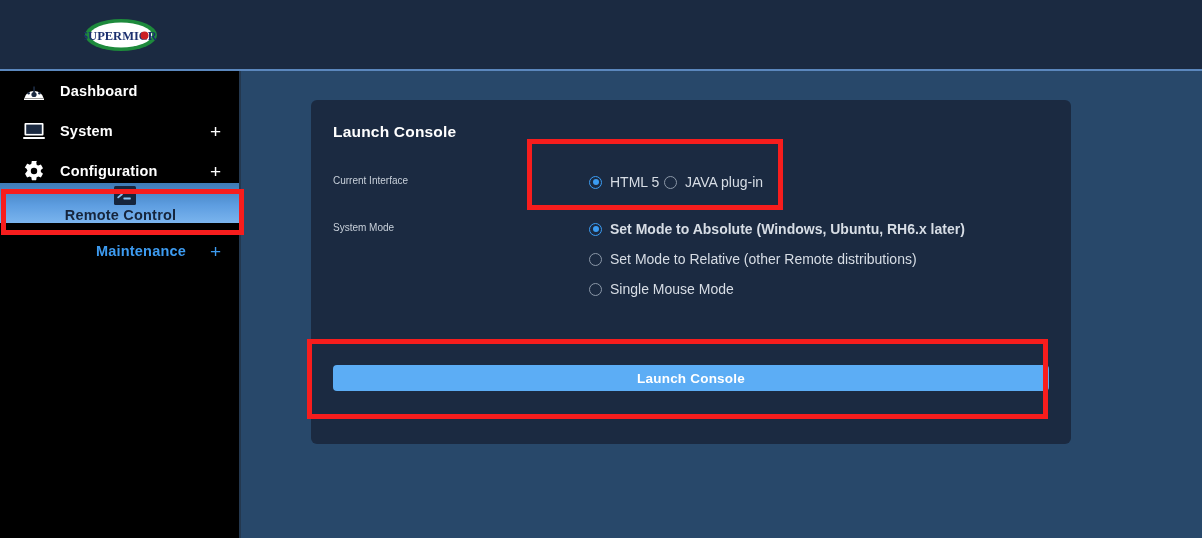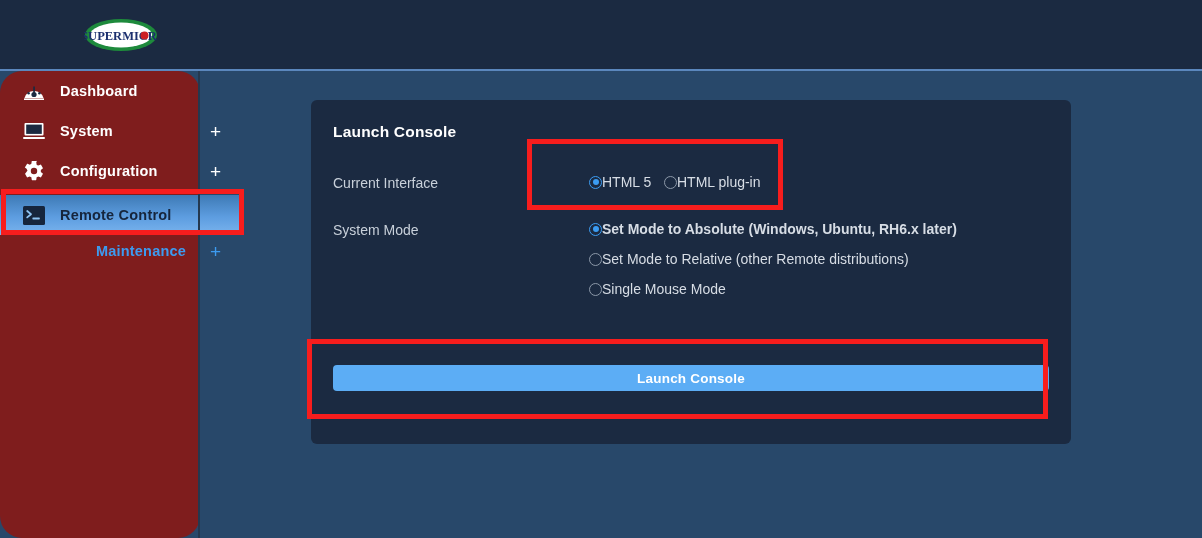--- a/index.html
+++ b/index.html
@@ -41,24 +41,23 @@
     top: 16px;
     width: 74px;
     height: 38px;
   }
 
   
   #sidebar {
     position: absolute;
     left: 0;
     top: 71px;
-    width: 200px;
+    width: 241px;
     height: 467px;
-    background: #7f1d1d;
-    border-radius: 22px;
+    background: #000000;
   }
   #sidebar-divider {
     position: absolute;
     right: 0;
     top: 0;
     width: 2px;
     height: 467px;
     background: #24384f;
   }
   .nav-item {
@@ -136,21 +135,21 @@
     top: 23px;
     font-size: 15.5px;
     font-weight: bold;
     color: #ffffff;
     letter-spacing: 0.2px;
   }
 
   .form-label {
     position: absolute;
     left: 22px;
-    font-size: 14px;
+    font-size: 10px;
     color: #c8d0da;
     white-space: nowrap;
   }
 
   .radio-row {
     position: absolute;
     display: flex;
     align-items: center;
     white-space: nowrap;
   }
@@ -173,20 +172,21 @@
   .radio.checked::after {
     content: "";
     width: 6px;
     height: 6px;
     border-radius: 50%;
     background: #3b9cf2;
   }
   .radio-text {
     font-size: 14px;
     color: #d7dde5;
+    margin-left: 8px;
   }
 
   #launch-button {
     position: absolute;
     left: 22px;
     top: 265px;
     width: 716px;
     height: 26px;
     background: #5cadf5;
     border: none;
@@ -260,21 +260,21 @@
     <div class="nav-item" style="top:80px;">
       <span class="nav-icon">
         <svg width="22" height="22" viewBox="0 0 24 24" fill="#ffffff">
           <path d="M19.43 12.98c.04-.32.07-.64.07-.98s-.03-.66-.07-.98l2.11-1.65c.19-.15.24-.42.12-.64l-2-3.46c-.12-.22-.39-.3-.61-.22l-2.49 1c-.52-.4-1.08-.73-1.69-.98l-.38-2.65A.488.488 0 0 0 14 1h-4c-.25 0-.46.18-.49.42l-.38 2.65c-.61.25-1.17.59-1.69.98l-2.49-1c-.23-.09-.49 0-.61.22l-2 3.46c-.13.22-.7.49.12.64l2.11 1.65c-.4.32-.7.65-.07.98s.3.66.07.98L2.46 14.63c-.19.15-.24.42-.12.64l2 3.46c.12.22.39.3.61.22l2.49-1c.52.4 1.08.73 1.69.98l.38 2.65c.3.24.24.42.49.42h4c.25 0 .46-.18.49-.42l.38-2.65c.61-.25 1.17-.59 1.69-.98l2.49 1c.23.09.49 0 .61-.22l2-3.46c.12-.22.07-.49-.12-.64l-2.11-1.65zM12 15.5A3.5 3.5 0 0 1 8.5 12 3.5 3.5 0 0 1 12 8.5a3.5 3.5 0 0 1 3.5 3.5 3.5 3.5 0 0 1-3.5 3.5z"></path>
         </svg>
       </span>
       <span class="nav-label">Configuration</span>
       <span class="nav-plus">+</span>
     </div>
 
-    <div class="nav-item active" style="top:124px;">
+    <div class="nav-item active" style="top:112px;flex-direction:column;">
       <span class="nav-icon">
         <svg width="22" height="19" viewBox="0 0 22 19">
           <rect x="0" y="0" width="22" height="19" rx="1.5" fill="#16253c"></rect>
           <path d="M4.2,5 L8,8.2 L4.2,11.4" stroke="#8dc3f2" stroke-width="1.8" fill="none" stroke-linecap="round" stroke-linejoin="round"></path>
           <rect x="9.4" y="11.5" width="7.4" height="1.9" rx="0.6" fill="#8dc3f2"></rect>
         </svg>
       </span>
       <span class="nav-label">Remote Control</span>
       <span class="nav-plus"></span>
     </div>
@@ -295,21 +295,21 @@
 
       <div class="form-label" style="top:75px;">Current Interface</div>
 
       <div class="radio-row" style="left:278px; top:74px;">
         <span class="radio checked"></span>
         <span class="radio-text">HTML 5</span>
       </div>
 
       <div class="radio-row" style="left:353px; top:74px;">
         <span class="radio"></span>
-        <span class="radio-text">HTML plug-in</span>
+        <span class="radio-text">JAVA plug-in</span>
       </div>
 
       <div class="form-label" style="top:122px;">System Mode</div>
 
       <div class="radio-row" style="left:278px; top:121px;font-weight:bold;">
         <span class="radio checked"></span>
         <span class="radio-text">Set Mode to Absolute (Windows, Ubuntu, RH6.x later)</span>
       </div>
 
       <div class="radio-row" style="left:278px; top:151px;">

